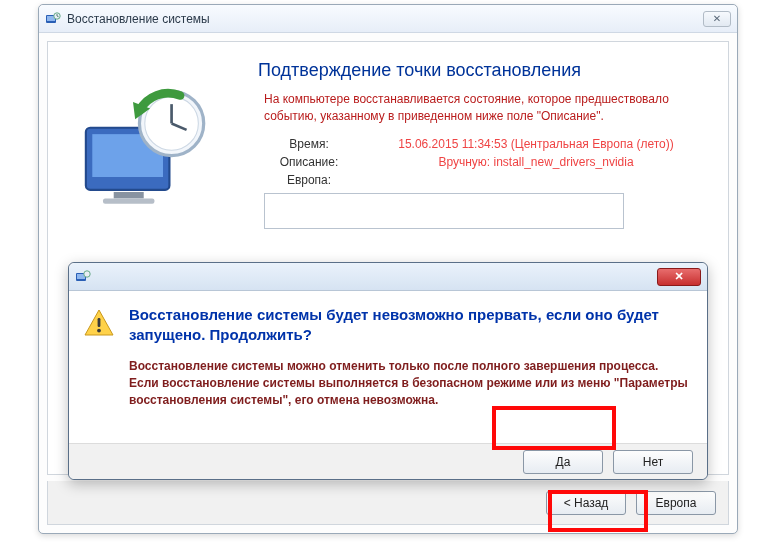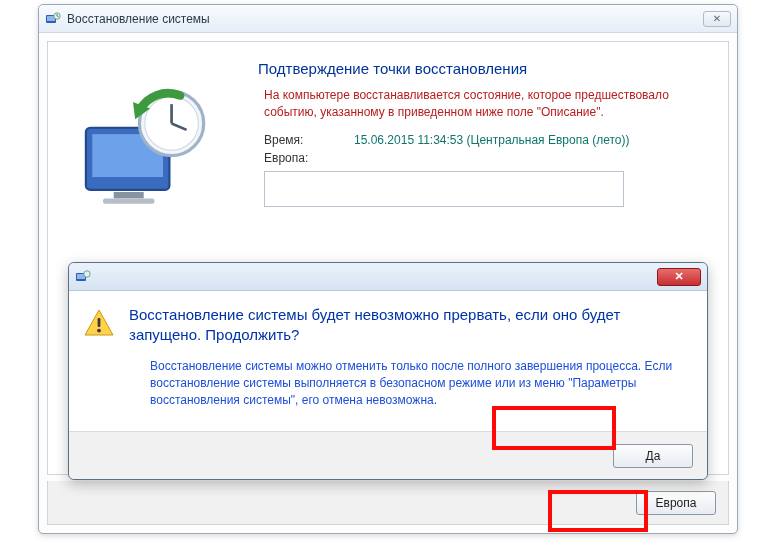--- a/index.html
+++ b/index.html
@@ -54,28 +54,28 @@
   }
   .content-left {
     position:absolute; left:0; top:0; width:200px; height:100%;
     display:flex; align-items:flex-start; justify-content:center;
     padding-top:30px;
   }
   .content-right {
     position:absolute; left:210px; right:10px; top:18px;
   }
   .heading {
-    color:#003399; font-size:15px; margin-bottom:10px;
+    color:#003399; font-size:18px; margin-bottom:10px;
   }
   .desc {
     color:#b91c1c; font-size:12px; margin:0 0 12px 6px; line-height:1.4;
   }
-  .fieldrow { display:flex; margin:0 0 4px 6px; font-size:12px; }
+  .fieldrow { display:flex; margin:0 0 4px 6px; font-size:12px;text-align:center; }
   .fieldrow .label { width:90px; color:#333; }
-  .fieldrow .val   { color:#0f766e; flex:1; }
+  .fieldrow .val   { color:#ef4444; flex:1; }
   .diskbox {
     margin:6px 0 0 6px;
     border:1px solid #b9c3cf;
     height:36px; width:360px; background:#fff;
   }
 
   .footer {
     position:absolute; left:8px; right:8px; bottom:8px; height:44px;
     background:#f1f1f1;
     border:1px solid #d0d6dd; border-top:none;
@@ -122,27 +122,27 @@
     border:1px solid #8a1a1a;
     border-radius:3px;
     background:linear-gradient(#e86d6d,#c72f2f);
     display:flex; align-items:center; justify-content:center;
     color:#fff; font-weight:bold; font-size:11px;
   }
   .dlg-body {
     display:flex; padding:14px 18px 6px 14px;
   }
   .warn-icon { width:36px; flex:0 0 36px; margin-right:10px; margin-top:2px; }
-  .dlg-text { flex:1; }
+  .dlg-text { flex:1;font-weight:bold; }
   .dlg-main {
     color:#0033aa; font-size:15px; line-height:1.35; margin-bottom:12px;
   }
-  .dlg-sub { color:#1d4ed8; font-size:12px; line-height:1.45;margin-left:21px; }
+  .dlg-sub { color:#7f1d1d; font-size:12px; line-height:1.45; }
   .dlg-footer {
-    position:absolute; left:0; right:0; bottom:0; height:48px;
+    position:absolute; left:0; right:0; bottom:0; height:36px;
     background:#f1f1f1;
     border-top:1px solid #dcdcdc;
     border-radius:0 0 6px 6px;
     display:flex; align-items:center; justify-content:flex-end;
     gap:10px; padding-right:14px;
   }
 </style>
 </head>
 <body>
 
@@ -182,27 +182,32 @@
       </svg>
     </div>
     <div class="content-right">
       <div class="heading">Подтверждение точки восстановления</div>
       <div class="desc">На компьютере восстанавливается состояние, которое предшествовало событию, указанному в приведенном ниже поле "Описание".</div>
       <div class="fieldrow">
         <div class="label">Время:</div>
         <div class="val">15.06.2015 11:34:53 (Центральная Европа (лето))</div>
       </div>
       <div class="fieldrow">
+        <div class="label">Описание:</div>
+        <div class="val">Вручную: install_new_drivers_nvidia</div>
+      </div>
+      <div class="fieldrow">
         <div class="label">Европа:</div>
       </div>
       <div class="diskbox"></div>
     </div>
   </div>
 
   <div class="footer">
+    <div class="btn">&lt; Назад</div>
     <div class="btn">Европа</div>
   </div>
 </div>
 
 <div class="dialog">
   <div class="dlg-titlebar">
     <span class="title-icon">
       <svg viewBox="0 0 16 16" width="16" height="16">
         <rect x="1" y="4" width="10" height="8" rx="1" fill="#2a5fb5"></rect>
         <rect x="2" y="5" width="8" height="5" fill="#8fb7ee"></rect>
@@ -221,17 +226,18 @@
         <circle cx="16" cy="23.6" r="1.9" fill="#3a3a3a"></circle>
       </svg>
     </div>
     <div class="dlg-text">
       <div class="dlg-main">Восстановление системы будет невозможно прервать, если оно будет запущено. Продолжить?</div>
       <div class="dlg-sub">Восстановление системы можно отменить только после полного завершения процесса. Если восстановление системы выполняется в безопасном режиме или из меню "Параметры восстановления системы", его отмена невозможна.</div>
     </div>
   </div>
   <div class="dlg-footer">
     <div class="btn">Да</div>
+    <div class="btn">Нет</div>
   </div>
 </div>
 
 <div class="hl hl1"></div>
 <div class="hl hl2"></div>
 
 </body></html>

